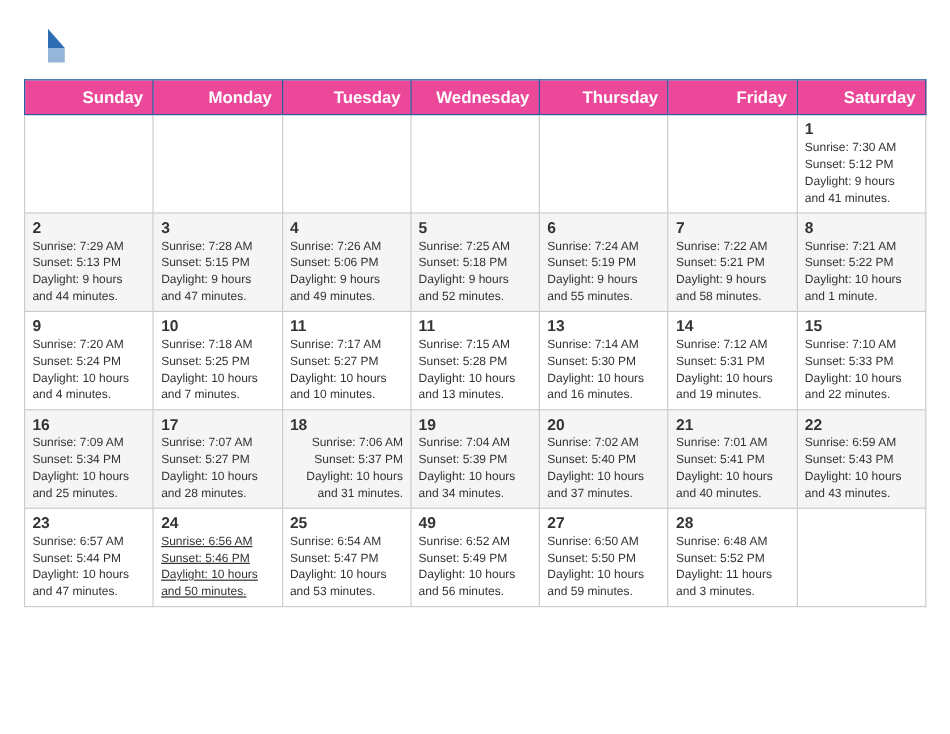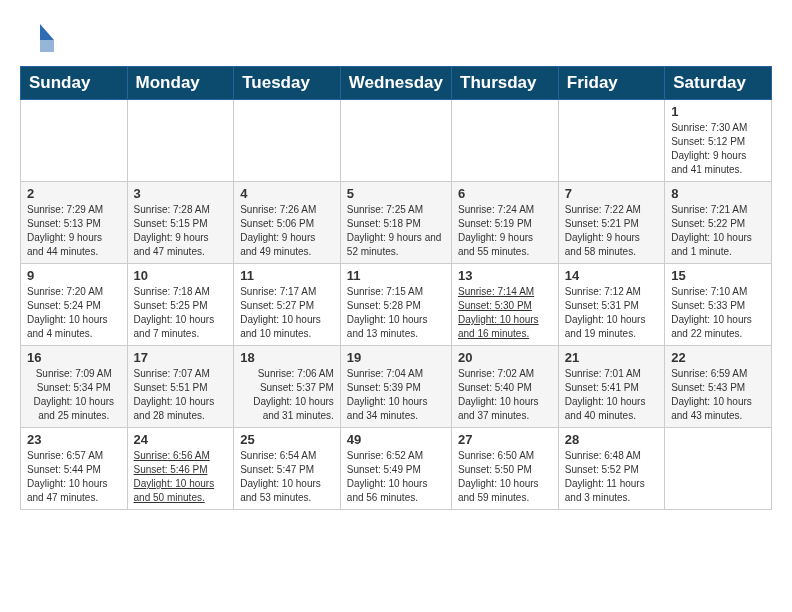--- a/index.html
+++ b/index.html
@@ -43,26 +43,26 @@
     .subtitle {
       font-size: 14px;
       color: #333;
     }
     .calendar {
       width: 100%;
       border-collapse: collapse;
       border: 1px solid #ccc;
     }
     .calendar th {
-      background-color: #0c4a6e;
+      background-color: #ec4899;
       color: #fff;
-      font-size: 17px;
+      font-size: 14px;
       font-weight: bold;
       padding: 6px 8px;
-      text-align: left;
+      text-align: right;
       border: 1px solid #2563a0;
     }
     .calendar td {
       vertical-align: top;
       border: 1px solid #ccc;
       padding: 4px 6px;
       width: 107px;
       min-height: 80px;
       font-size: 10.5px;
       color: #333;
@@ -197,48 +197,48 @@
 Daylight: 10 hours and 10 minutes.</div>
         </td>
         <td>
           <span class="day-num">11</span>
           <div class="day-info" style="white-space: pre-line;">Sunrise: 7:15 AM
 Sunset: 5:28 PM
 Daylight: 10 hours and 13 minutes.</div>
         </td>
         <td>
           <span class="day-num">13</span>
-          <div class="day-info" style="white-space: pre-line; text-decoration: underline;">Sunrise: 7:14 AM
+          <div class="day-info" style="white-space: pre-line;">Sunrise: 7:14 AM
 Sunset: 5:30 PM
 Daylight: 10 hours and 16 minutes.</div>
         </td>
         <td>
           <span class="day-num">14</span>
           <div class="day-info" style="white-space: pre-line;">Sunrise: 7:12 AM
 Sunset: 5:31 PM
 Daylight: 10 hours and 19 minutes.</div>
         </td>
         <td>
           <span class="day-num">15</span>
           <div class="day-info" style="white-space: pre-line;">Sunrise: 7:10 AM
 Sunset: 5:33 PM
 Daylight: 10 hours and 22 minutes.</div>
         </td>
       </tr>
       <tr>
         <td>
           <span class="day-num">16</span>
-          <div class="day-info" style="white-space: pre-line; text-align: center;">Sunrise: 7:09 AM
+          <div class="day-info" style="white-space: pre-line;">Sunrise: 7:09 AM
 Sunset: 5:34 PM
 Daylight: 10 hours and 25 minutes.</div>
         </td>
         <td>
           <span class="day-num">17</span>
           <div class="day-info" style="white-space: pre-line;">Sunrise: 7:07 AM
-Sunset: 5:51 PM
+Sunset: 5:27 PM
 Daylight: 10 hours and 28 minutes.</div>
         </td>
         <td>
           <span class="day-num">18</span>
           <div class="day-info" style="white-space: pre-line; text-align: right;">Sunrise: 7:06 AM
 Sunset: 5:37 PM
 Daylight: 10 hours and 31 minutes.</div>
         </td>
         <td>
           <span class="day-num">19</span>

